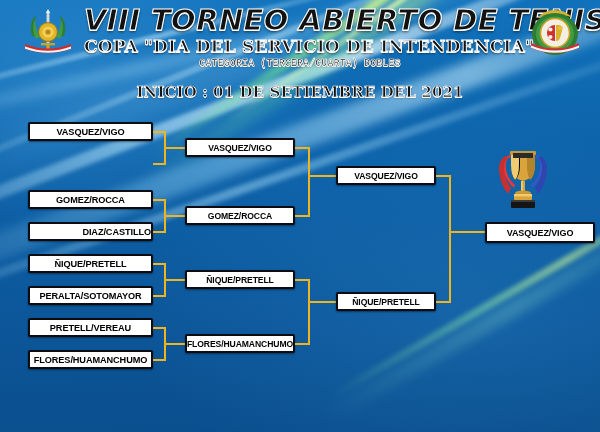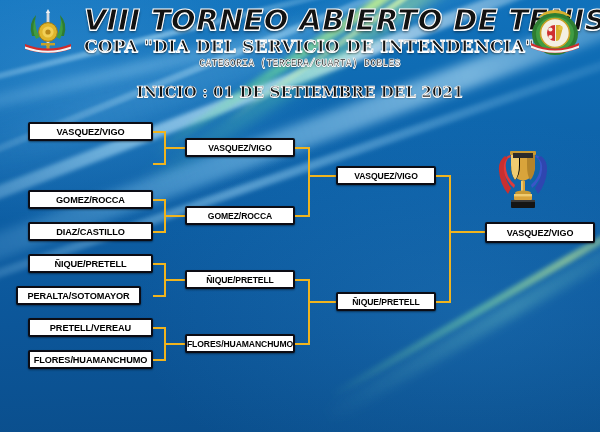--- a/index.html
+++ b/index.html
@@ -187,27 +187,27 @@
   </div>
 
   <div id="bracket">
 
     <div class="box r1" style="left:28px;top:122px;">
       <span>VASQUEZ/VIGO</span>
       </div>
     <div class="box r1" style="left:28px;top:190px;">
       <span>GOMEZ/ROCCA</span>
       </div>
-    <div class="box r1" style="left:28px;top:222px;">
+    <div class="box r1" style="left:28px;top:222px;justify-content:flex-end;">
       <span>DIAZ/CASTILLO</span>
       </div>
     <div class="box r1" style="left:28px;top:254px;">
       <span>ÑIQUE/PRETELL</span>
       </div>
-    <div class="box r1" style="left:16px;top:286px;">
+    <div class="box r1" style="left:28px;top:286px;">
       <span>PERALTA/SOTOMAYOR</span>
       </div>
     <div class="box r1" style="left:28px;top:318px;">
       <span>PRETELL/VEREAU</span>
       </div>
     <div class="box r1" style="left:28px;top:350px;">
       <span>FLORES/HUAMANCHUMO</span>
       </div>
 
     <div class="conn h" style="left:153px;top:131px;width:12px;"></div>

